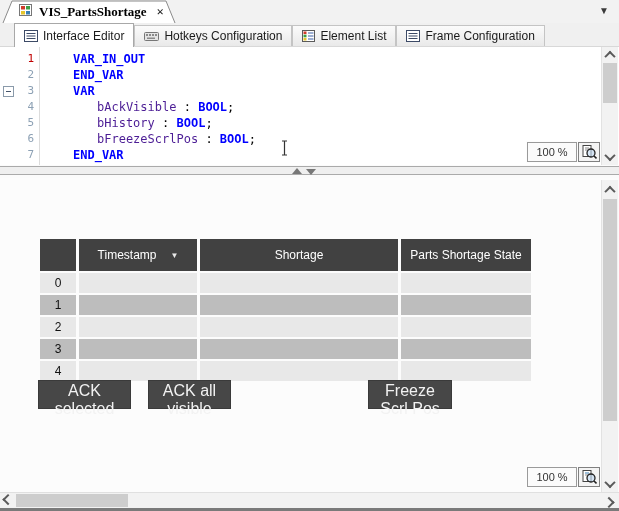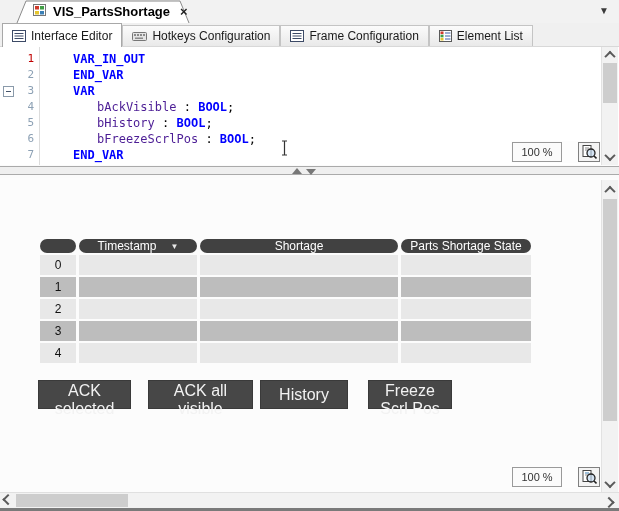--- a/index.html
+++ b/index.html
@@ -2,31 +2,31 @@
 <html><head>
 <meta charset="utf-8">
 <style>
   html,body{margin:0;padding:0;background:#fff;}
   .window{position:relative;width:619px;height:511px;background:#fbfbfb;overflow:hidden;
           font-family:"Liberation Sans",sans-serif;font-size:12px;color:#000;}
 
   
   .doc-tab-bar{position:absolute;left:0;top:0;width:619px;height:23px;background:#f2f2f2;
                border-bottom:1px solid #b4b4b4;}
-  .doc-tab{position:absolute;left:16px;top:0;width:176px;height:23px;}
+  .doc-tab{position:absolute;left:2px;top:0;width:176px;height:23px;font-family:Liberation Serif, serif;}
   .doc-tab svg.tab-shape{position:absolute;left:0;top:0;}
   .doc-tab-content{position:absolute;left:16px;top:0;height:23px;display:flex;align-items:center;gap:6px;}
   .doc-tab-label{font-weight:bold;font-size:13px;}
   .doc-tab-close{font-weight:bold;font-size:13px;color:#222;cursor:pointer;margin-left:4px;}
   .tabbar-dropdown{position:absolute;right:8px;top:4px;width:14px;height:14px;color:#3a3a3a;
                    font-size:10px;line-height:14px;text-align:center;cursor:pointer;}
 
   
   .subtab-bar{position:absolute;left:0;top:23px;width:619px;height:24px;background:#f0f0f0;
-              border-bottom:1px solid #d8d8d8;display:flex;align-items:flex-end;padding-left:2px;box-sizing:border-box;}
+              border-bottom:1px solid #d8d8d8;display:flex;align-items:flex-end;padding-left:14px;box-sizing:border-box;}
   .subtab{display:flex;align-items:center;gap:5px;padding:0 9px;height:20px;margin-top:17px;
           background:linear-gradient(#fbfbfb,#e9e9e9);border:1px solid #c4c4c4;border-bottom:none;
           white-space:nowrap;cursor:pointer;color:#1a1a1a;}
   .subtab.active{background:#fff;height:23px;margin-top:0;border-color:#a8a8a8;margin-bottom:-1px;z-index:2;}
   .subtab .ticon{display:inline-flex;}
 
   
   .code-editor{position:absolute;left:0;top:47px;width:619px;height:118px;background:#ffffff;overflow:hidden;}
   .gutter-line{position:absolute;left:39px;top:0;bottom:0;width:1px;background:#dcdcdc;}
   .code-lines{position:absolute;left:0;top:4px;right:20px;}
@@ -54,50 +54,50 @@
   .chev.down{transform:rotate(225deg) translate(1px,1px);}
   .chev.left{transform:rotate(-45deg) translate(1px,-1px);}
   .chev.right{transform:rotate(135deg) translate(1px,-1px);}
   .hscroll{position:absolute;left:0;top:492px;width:619px;height:16px;background:#f2f2f2;border-top:1px solid #e0e0e0;box-sizing:border-box;}
   .hscroll .sb-btn{top:0;height:16px;width:16px;}
   .hscroll .sb-btn.left{left:0;}
   .hscroll .sb-btn.right{left:auto;right:2px;}
   .hscroll .sb-thumb{top:1px;height:13px;left:16px;width:112px;}
 
   
-  .zoom-ctrl{position:absolute;display:flex;align-items:flex-end;gap:16px;z-index:3;background:#fdfdfd;padding:1px;}
+  .zoom-ctrl{position:absolute;display:flex;align-items:flex-end;gap:1px;z-index:3;background:#fdfdfd;padding:1px;}
   .zoom-ctrl.editor-zoom{right:18px;bottom:2px;}
   .zoom-ctrl.viz-zoom{right:18px;bottom:4px;}
   .zoom-value{width:48px;height:18px;line-height:18px;text-align:center;background:#fbfbfb;
               border:1px solid #9a9a9a;color:#333;font-size:11px;}
   .zoom-btn{width:22px;height:20px;background:#f4f4f4;border:1px solid #808080;display:flex;
             align-items:center;justify-content:center;padding:0;cursor:pointer;}
 
   
   .splitter{position:absolute;left:0;top:165px;width:619px;height:13px;background:#fbfbfb;cursor:row-resize;}
   .splitter-band{position:absolute;left:0;top:1px;width:619px;height:7px;background:#efefef;
                  border-top:1px solid #aaaaaa;border-bottom:1px solid #aaaaaa;}
   .tri{position:absolute;width:0;height:0;top:3px;}
   .tri.up{left:292px;border-left:5px solid transparent;border-right:5px solid transparent;border-bottom:6px solid #777;}
   .tri.down{left:306px;top:4px;border-left:5px solid transparent;border-right:5px solid transparent;border-top:6px solid #777;}
 
   
   .viz-pane{position:absolute;left:0;top:178px;width:619px;height:314px;background:#fcfcfc;overflow:hidden;}
   .alarm-table{position:absolute;left:40px;top:61px;display:grid;
                grid-template-columns:36px 118px 198px 130px;gap:2px 3px;}
-  .th{background:#414141;color:#fff;height:14px;display:flex;align-items:center;justify-content:center;font-size:12px;border-radius:9px;}
+  .th{background:#414141;color:#fff;height:32px;display:flex;align-items:center;justify-content:center;font-size:12px;}
   .th .sort-arrow{font-size:8px;margin-left:14px;color:#e8e8e8;}
   .td{height:20px;display:flex;align-items:center;justify-content:center;font-size:12px;color:#111;}
   .row-light{background:#e8e8e8;}
   .row-dark{background:#bdbdbd;}
 
   .viz-btn{position:absolute;top:202px;height:29px;background:#474747;border:1px solid #3a3a3a;
            color:#f2f2f2;font-family:"Liberation Sans",sans-serif;font-size:16px;cursor:pointer;}
   .viz-btn.b0{left:38px;width:93px;}
-  .viz-btn.b1{left:148px;width:105px;}
+  .viz-btn.b1{left:148px;width:83px;}
   .viz-btn.b2{left:260px;width:88px;}
   .viz-btn.b3{left:368px;width:84px;}
 
   .bottom-strip{position:absolute;left:0;top:508px;width:619px;height:3px;background:#7a7a7a;}
 </style>
 </head>
 <body>
 
 <div class="window">
 
@@ -145,42 +145,42 @@
             <rect x="5" y="3" width="2" height="2" fill="#8a8a8a"></rect>
             <rect x="8" y="3" width="2" height="2" fill="#8a8a8a"></rect>
             <rect x="11" y="3" width="2" height="2" fill="#8a8a8a"></rect>
             <rect x="3" y="6.5" width="8" height="1.5" fill="#8a8a8a"></rect>
           </svg>
       </span>
       <span>Hotkeys Configuration</span>
     </div>
     <div class="subtab">
       <span class="ticon">
-        <svg width="14" height="12">
-            <rect x="0.5" y="0.5" width="13" height="11" fill="#fff" stroke="#3c4a66"></rect>
-            <line x1="2.5" y1="3.5" x2="11.5" y2="3.5" stroke="#3c4a66"></line>
-            <line x1="2.5" y1="6" x2="11.5" y2="6" stroke="#3c4a66"></line>
-            <line x1="2.5" y1="8.5" x2="11.5" y2="8.5" stroke="#3c4a66"></line>
-          </svg>
-      </span>
-      <span>Frame Configuration</span>
-    </div>
-    <div class="subtab">
-      <span class="ticon">
         <svg width="13" height="12">
             <rect x="0.5" y="0.5" width="12" height="11" fill="#fff" stroke="#5a5a5a"></rect>
             <rect x="1.5" y="1.5" width="3" height="2.6" fill="#d03a2a"></rect>
             <rect x="1.5" y="4.7" width="3" height="2.6" fill="#3f9e45"></rect>
             <rect x="1.5" y="7.9" width="3" height="2.6" fill="#e5c52e"></rect>
             <line x1="6" y1="3" x2="11.5" y2="3" stroke="#3a5fa5"></line>
             <line x1="6" y1="6" x2="11.5" y2="6" stroke="#3a5fa5"></line>
             <line x1="6" y1="9" x2="11.5" y2="9" stroke="#3a5fa5"></line>
           </svg>
       </span>
       <span>Element List</span>
+    </div>
+    <div class="subtab">
+      <span class="ticon">
+        <svg width="14" height="12">
+            <rect x="0.5" y="0.5" width="13" height="11" fill="#fff" stroke="#3c4a66"></rect>
+            <line x1="2.5" y1="3.5" x2="11.5" y2="3.5" stroke="#3c4a66"></line>
+            <line x1="2.5" y1="6" x2="11.5" y2="6" stroke="#3c4a66"></line>
+            <line x1="2.5" y1="8.5" x2="11.5" y2="8.5" stroke="#3c4a66"></line>
+          </svg>
+      </span>
+      <span>Frame Configuration</span>
     </div>
   </div>
 
   <div class="code-editor">
     <div class="gutter-line"></div>
     <div class="code-lines">
       <div class="code-line">
         <span class="ln current">1</span>
         <span class="code"><span class="kw">VAR_IN_OUT</span></span>
       </div>
@@ -277,21 +277,20 @@
       <div class="td row-dark"></div>
 
       <div class="td row-light">4</div>
       <div class="td row-light"></div>
       <div class="td row-light"></div>
       <div class="td row-light"></div>
     </div>
 
     <button class="viz-btn b0">ACK selected</button>
     <button class="viz-btn b1">ACK all visible</button>
-    <button class="viz-btn b2">History</button>
     <button class="viz-btn b3">Freeze Scrl Pos</button>
 
     <div class="vscroll viz-vscroll">
       <div class="sb-btn" style="top:2px;">
           <span class="chev up"></span>
         </div>
       <div class="sb-thumb" style="top:19px;height:222px;"></div>
       <div class="sb-btn" style="bottom:1px;top:auto;">
           <span class="chev down"></span>
         </div>

